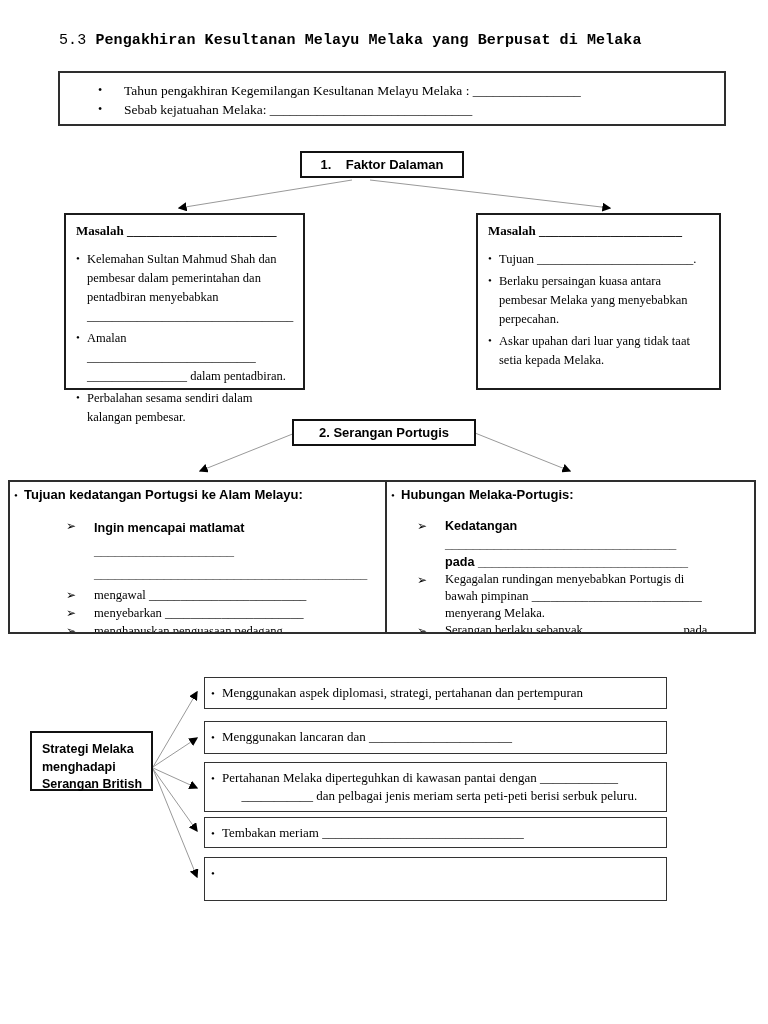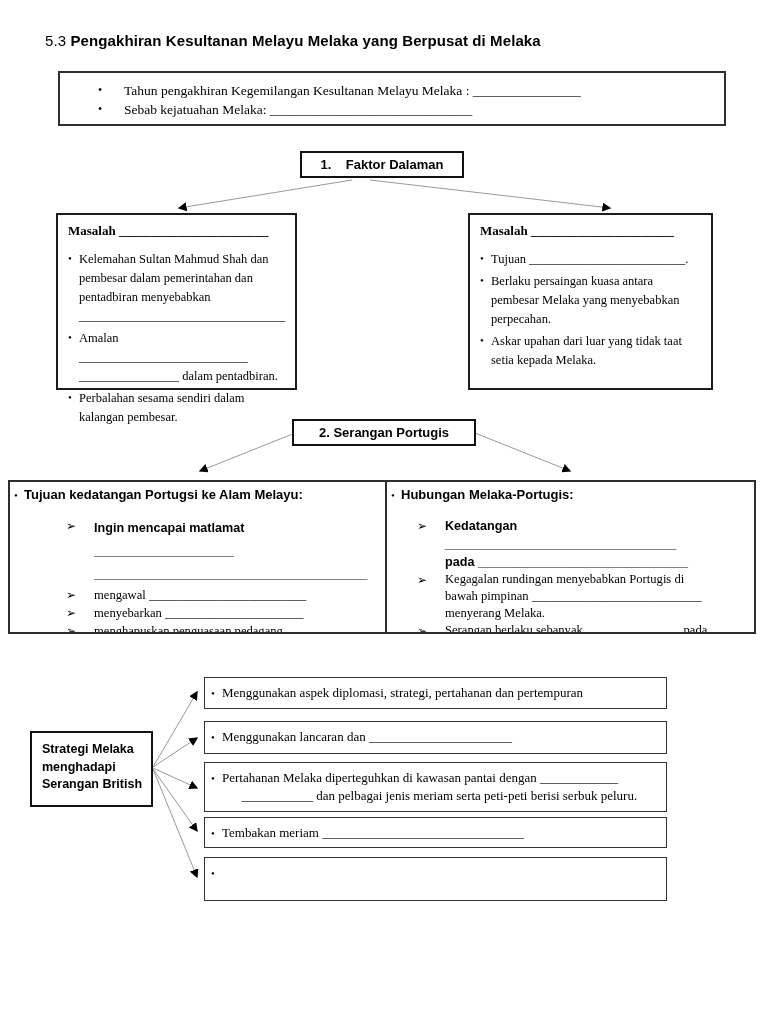--- a/index.html
+++ b/index.html
@@ -4,42 +4,42 @@
 <style>
   html,body{margin:0;padding:0;background:#ffffff;}
   .page{position:relative;width:768px;height:1024px;background:#fff;color:#000;
         font-family:"Liberation Serif",serif;overflow:hidden;}
   .pre{white-space:pre-wrap;}
   .serif{font-family:"Liberation Serif",serif;}
   .sans-bold{font-family:"Liberation Sans",sans-serif;font-weight:700;}
 
   svg.connectors{position:absolute;left:0;top:0;pointer-events:none;}
 
-  .doc-title{position:absolute;left:45px;top:32px;font-family:Liberation Sans, sans-serif;
+  .doc-title{position:absolute;left:59px;top:32px;font-family:Liberation Mono, monospace;
              font-size:15px;letter-spacing:.1px;}
   .title-num{font-weight:400;}
   .title-main{font-weight:700;}
 
   .box{position:absolute;background:#fff;box-sizing:border-box;}
 
   
   .intro-box{left:58px;top:71px;width:668px;height:55px;border:2px solid #2e2e2e;padding:8px 10px 0 24px;}
   .li{display:flex;align-items:flex-start;}
   .dot{width:14px;flex:0 0 14px;font-size:12px;line-height:19px;}
   .intro-box .dot{margin-left:14px;flex-basis:26px;width:26px;}
   .li-text{font-size:13.5px;line-height:19px;}
 
   
   .node-box{border:2px solid #111;display:flex;align-items:center;justify-content:center;
             font-family:"Liberation Sans",sans-serif;font-weight:700;font-size:13px;}
   .faktor-node{left:300px;top:151px;width:164px;height:27px;}
   .serangan-node{left:292px;top:419px;width:184px;height:27px;}
 
   
-  .masalah-box{border:2px solid #1c1c1c;padding:8px 8px 0 10px;}
+  .masalah-box{border:2px solid #1c1c1c;padding:8px 8px 0 10px;margin-left:8px;}
   .masalah-left{left:56px;top:213px;width:241px;height:177px;}
   .masalah-right{left:468px;top:213px;width:245px;height:177px;}
   .masalah-title{font-weight:700;font-size:13px;margin-bottom:11px;}
   .masalah-box .li{margin-bottom:3px;}
   .masalah-box .dot{width:11px;flex-basis:11px;font-size:11px;line-height:16.5px;}
   .masalah-box .li-text{font-size:12.5px;line-height:19px;}
 
   
   .wide-box{left:8px;top:480px;width:748px;height:154px;border:2px solid #2e2e2e;display:flex;}
   .col{box-sizing:border-box;overflow:hidden;}
@@ -51,21 +51,21 @@
   .col-left .arrow-items{margin-left:52px;}
   .col-right .arrow-items{margin-left:26px;}
   .ai{display:flex;align-items:flex-start;}
   .ai-arrow{width:28px;flex:0 0 28px;font-size:12px;line-height:18px;}
   .ai-text{font-size:12.6px;line-height:18px;}
   .ai-first .ai-text{font-size:12.6px;line-height:23px;}
   .col-right .ai-text{line-height:17px;}
   .col-right .ai-first .ai-text{line-height:18px;}
 
   
-  .strategi-box{left:30px;top:731px;width:123px;height:76px;border:2px solid #111;
+  .strategi-box{left:30px;top:731px;width:123px;height:60px;border:2px solid #111;
                 padding:8px 2px 0 10px;font-size:12.5px;line-height:17.5px;}
   .sbox{border:1.5px solid #333;width:463px;left:204px;padding:6px 6px 0 4px;}
   .sbox .dot{width:11px;flex-basis:11px;font-size:11px;line-height:18px;margin-left:2px;}
   .sbox .li-text{font-size:13px;line-height:18px;}
   #sb1{top:677px;height:32px;}
   #sb2{top:721px;height:33px;}
   #sb3{top:762px;height:50px;}
   #sb4{top:817px;height:31px;}
   #sb5{top:857px;height:44px;}
 </style>

